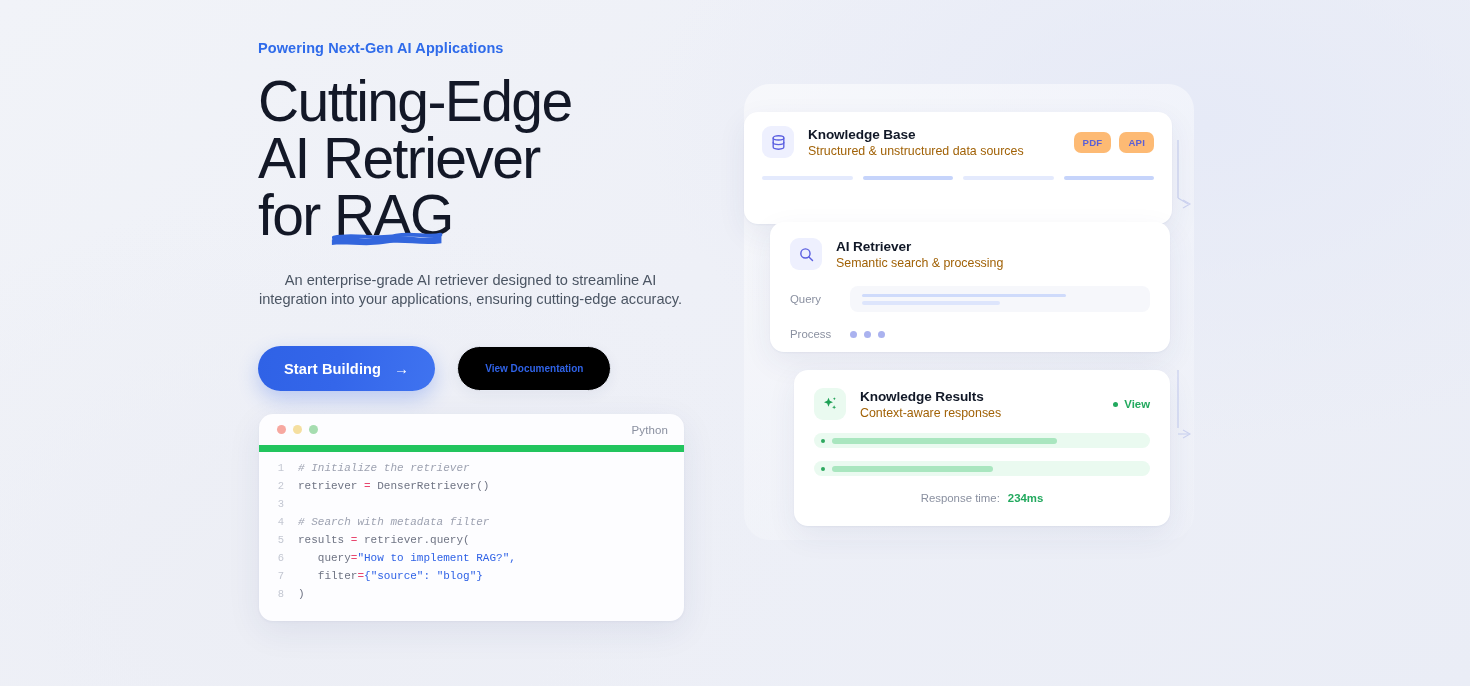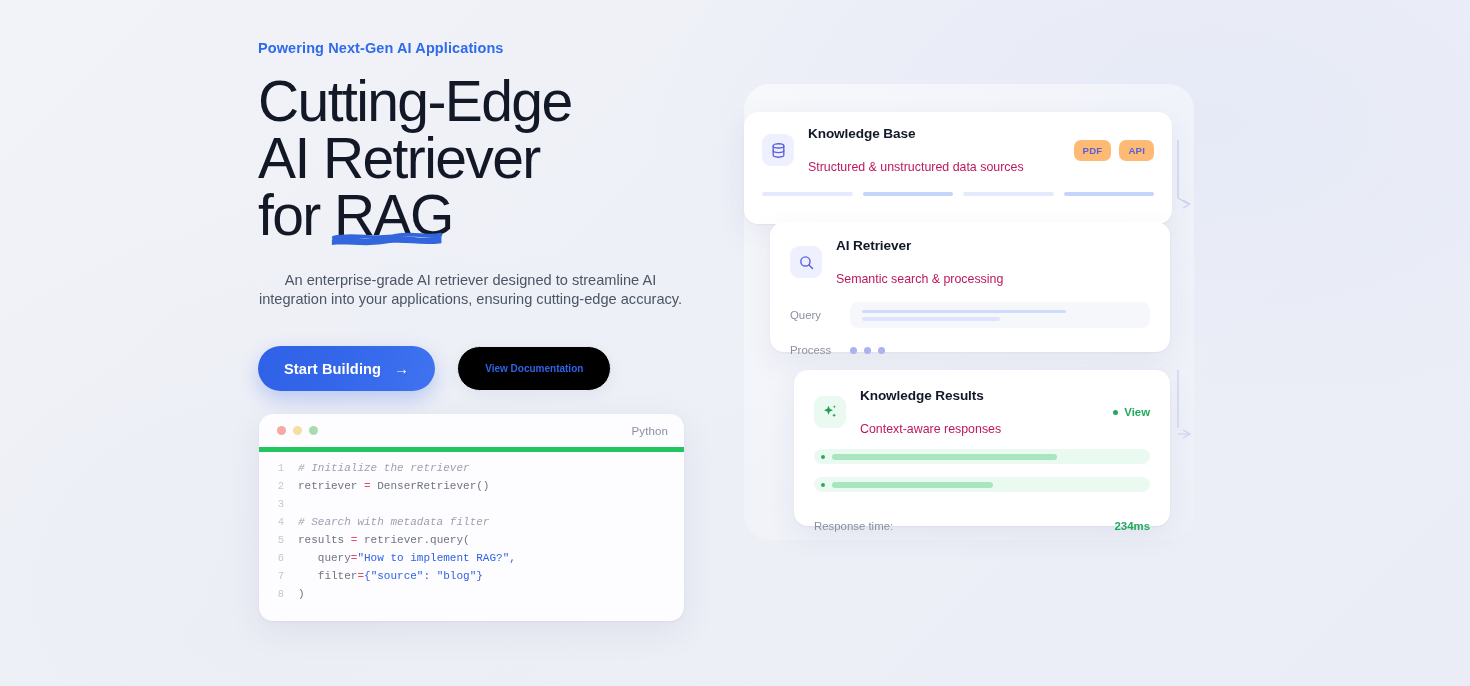--- a/index.html
+++ b/index.html
@@ -69,21 +69,21 @@
 
   
   .code-card {
     position: absolute; left: 259px; top: 414px; width: 425px; height: 207px;
     background: #fdfdff; border-radius: 14px;
     box-shadow: 0 10px 34px rgba(36,56,110,.08), 0 1px 3px rgba(36,56,110,.05);
     overflow: hidden;
   }
   .code-head {
     height: 38px; display: flex; align-items: center; justify-content: space-between;
-    padding: 0 16px 0 18px; border-bottom: 5px solid #22c55e; gap: 24px;
+    padding: 0 16px 0 18px; border-bottom: 7px solid #22c55e; gap: 24px;
   }
   .dots { display: flex; gap: 7px; align-items: center; }
   .dot { width: 9px; height: 9px; border-radius: 50%; display: block; }
   .dot.r { background: #f7a8a0; }
   .dot.y { background: #f5dfa0; }
   .dot.g { background: #a6ddb0; }
   .lang { font-size: 11.5px; color: #8a90a0; letter-spacing: .1px; }
 
   .code-body { padding: 10px 0 0 0; }
   .cline { display: flex; align-items: baseline; height: 18px; }
@@ -110,21 +110,21 @@
   .card-ar  { left: 794px; top: 370px; width: 376px; height: 156px; padding: 18px 20px 0 20px; }
 
   .card-top { display: flex; align-items: center; gap: 14px; }
   .ic {
     width: 32px; height: 32px; border-radius: 9px;
     display: flex; align-items: center; justify-content: center; flex: none;
   }
   .ic-indigo { background: #eef0fe; }
   .ic-green  { background: #eafaf0; }
   .c-title { font-size: 13.6px; font-weight: 700; color: #111827; letter-spacing: -.1px; }
-  .c-sub   { font-size: 12.4px; color: #be185d; margin-top: 19px; }
+  .c-sub   { font-size: 12.4px; color: #a16207; margin-top: 2px; }
   .spacer  { flex: 1; }
 
   .chips { display: flex; gap: 8px; }
   .chip {
     background: #fdba74; color: #5b60d6; font-size: 9.6px; font-weight: 700;
     padding: 5px 9px; border-radius: 7px; letter-spacing: .2px;
   }
 
   .kb-bars { display: flex; gap: 10px; margin-top: 18px; }
   .kb-bar { height: 4px; border-radius: 3px; flex: 1; }
@@ -149,21 +149,21 @@
   .live-dot { width: 5px; height: 5px; border-radius: 50%; background: #22a95e; display:block; }
   .res-bar {
     height: 15px; background: #eafaf0; border-radius: 8px; margin-top: 13px;
     display: flex; align-items: center; padding: 0 7px; gap: 7px;
   }
   .res-dot { width: 4px; height: 4px; border-radius: 50%; background: #2ea85f; flex:none; display:block; }
   .res-fill { height: 6px; border-radius: 4px; background: #a9e6bf; }
   .res-fill.f1 { width: 70%; }
   .res-fill.f2 { width: 50%; }
   .res-foot {
-    margin-top: 28px; display: flex; justify-content: space-between; align-items: baseline; gap: 8px;
+    margin-top: 16px; display: flex; justify-content: center; align-items: baseline; gap: 8px;
     font-size: 11.4px; color: #8a90a0;
   }
   .res-foot .val { color: #22a95e; font-weight: 700; }
 
   
   .connectors { position: absolute; left: 1170px; top: 120px; width: 40px; height: 420px; }
 </style>
 </head>
 <body>
 

